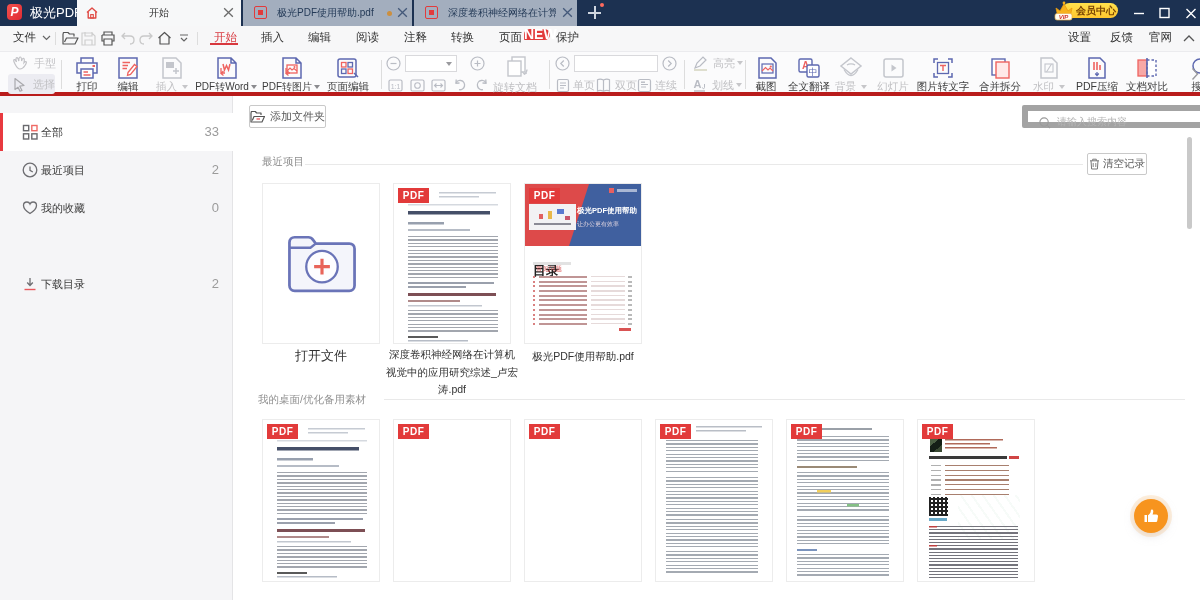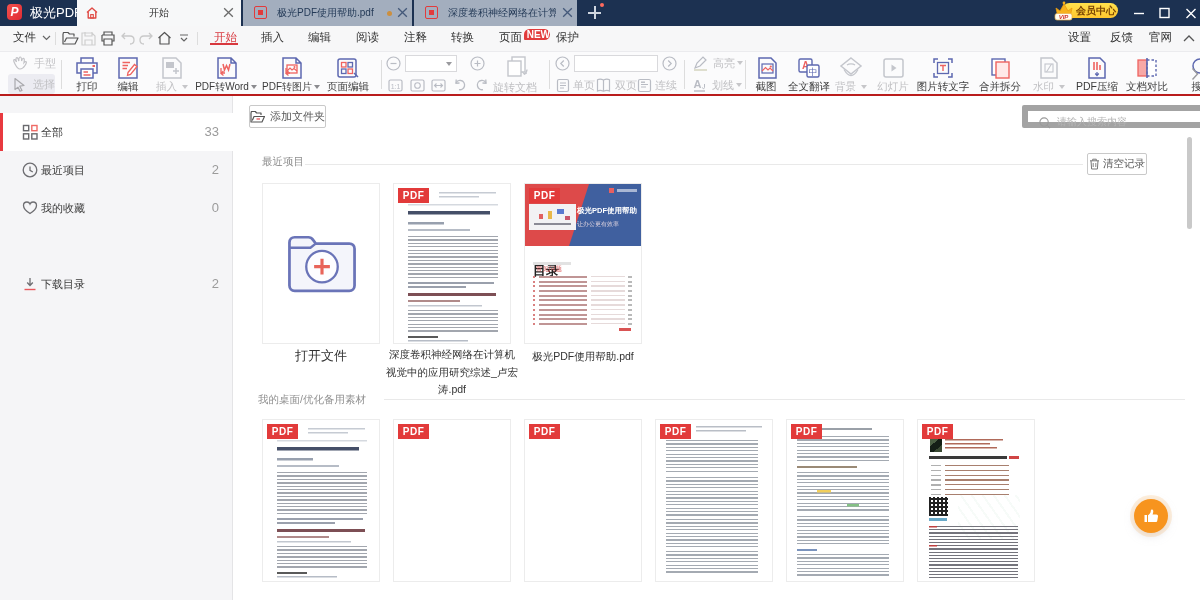--- a/index.html
+++ b/index.html
@@ -27,23 +27,23 @@
   #vip { position:absolute; left:1052px; top:2px; width:66px; height:17px; }
   #vip .pill { position:absolute; left:10px; top:1px; width:56px; height:15px; border-radius:8px; background:linear-gradient(180deg,#ffe14d,#ffc62e); }
   #vip .txt { position:absolute; left:24px; top:1px; font-size:10px; font-weight:bold; color:#7a4503; line-height:15px; }
   .winbtn { position:absolute; top:0; width:30px; height:26px; }
   
   #menubar { position:absolute; left:0; top:26px; width:1200px; height:25px; background:#f7f7f8; }
   #menubar .mi { position:absolute; top:0; height:23px; line-height:23px; font-size:11.5px; color:#343434; }
   #menubar .mi.act { color:#d8383e; }
   #menubar .underline { position:absolute; height:2px; background:#d8383e; }
   .vdiv { position:absolute; width:1px; background:#ddd; }
-  .newbadge { position:absolute; left:524px; top:3px; width:26px; height:11px; border-radius:6px 6px 6px 1px; background:#e23b3b; color:#fff; font-size:10px; font-weight:bold; text-align:right; line-height:11px; }
+  .newbadge { position:absolute; left:524px; top:3px; width:26px; height:11px; border-radius:6px 6px 6px 1px; background:#e23b3b; color:#fff; font-size:14px; font-weight:bold; text-align:left; line-height:11px; }
   
-  #toolbar { position:absolute; left:0; top:51px; width:1200px; height:45px; background:#fbfbfc; border-top:1px solid #ebebee; border-bottom:2px solid #b91c1c; }
+  #toolbar { position:absolute; left:0; top:51px; width:1200px; height:45px; background:#fbfbfc; border-top:1px solid #ebebee; border-bottom:4px solid #b91c1c; }
   .tbtn { position:absolute; text-align:center; }
   .tbtn .lbl { font-size:10.5px; color:#3c3c3c; white-space:nowrap; }
   .tbtn.dis .lbl { color:#c0c0c3; }
   .tbtn svg { display:block; margin:0 auto; }
   .caret { display:inline-block; width:0; height:0; border-left:3.5px solid transparent; border-right:3.5px solid transparent; border-top:4px solid #8a8a8e; vertical-align:middle; margin-left:2px; }
   .dis .caret { border-top-color:#c6c6c9; }
   .smrow { position:absolute; display:flex; align-items:center; }
   .smlbl { font-size:11px; color:#c0c0c3; white-space:nowrap; }
   .zbox { width:52px; height:17px; border:1px solid #d9d9dc; background:#fff; position:relative; }
   .zbox::after { content:""; position:absolute; right:4px; top:6px; border-left:3.5px solid transparent; border-right:3.5px solid transparent; border-top:4px solid #9a9a9e; }

